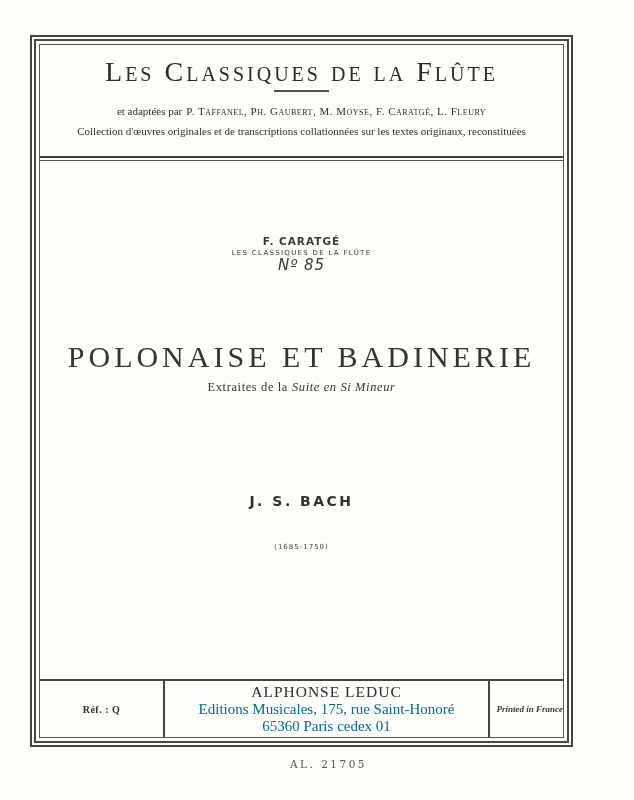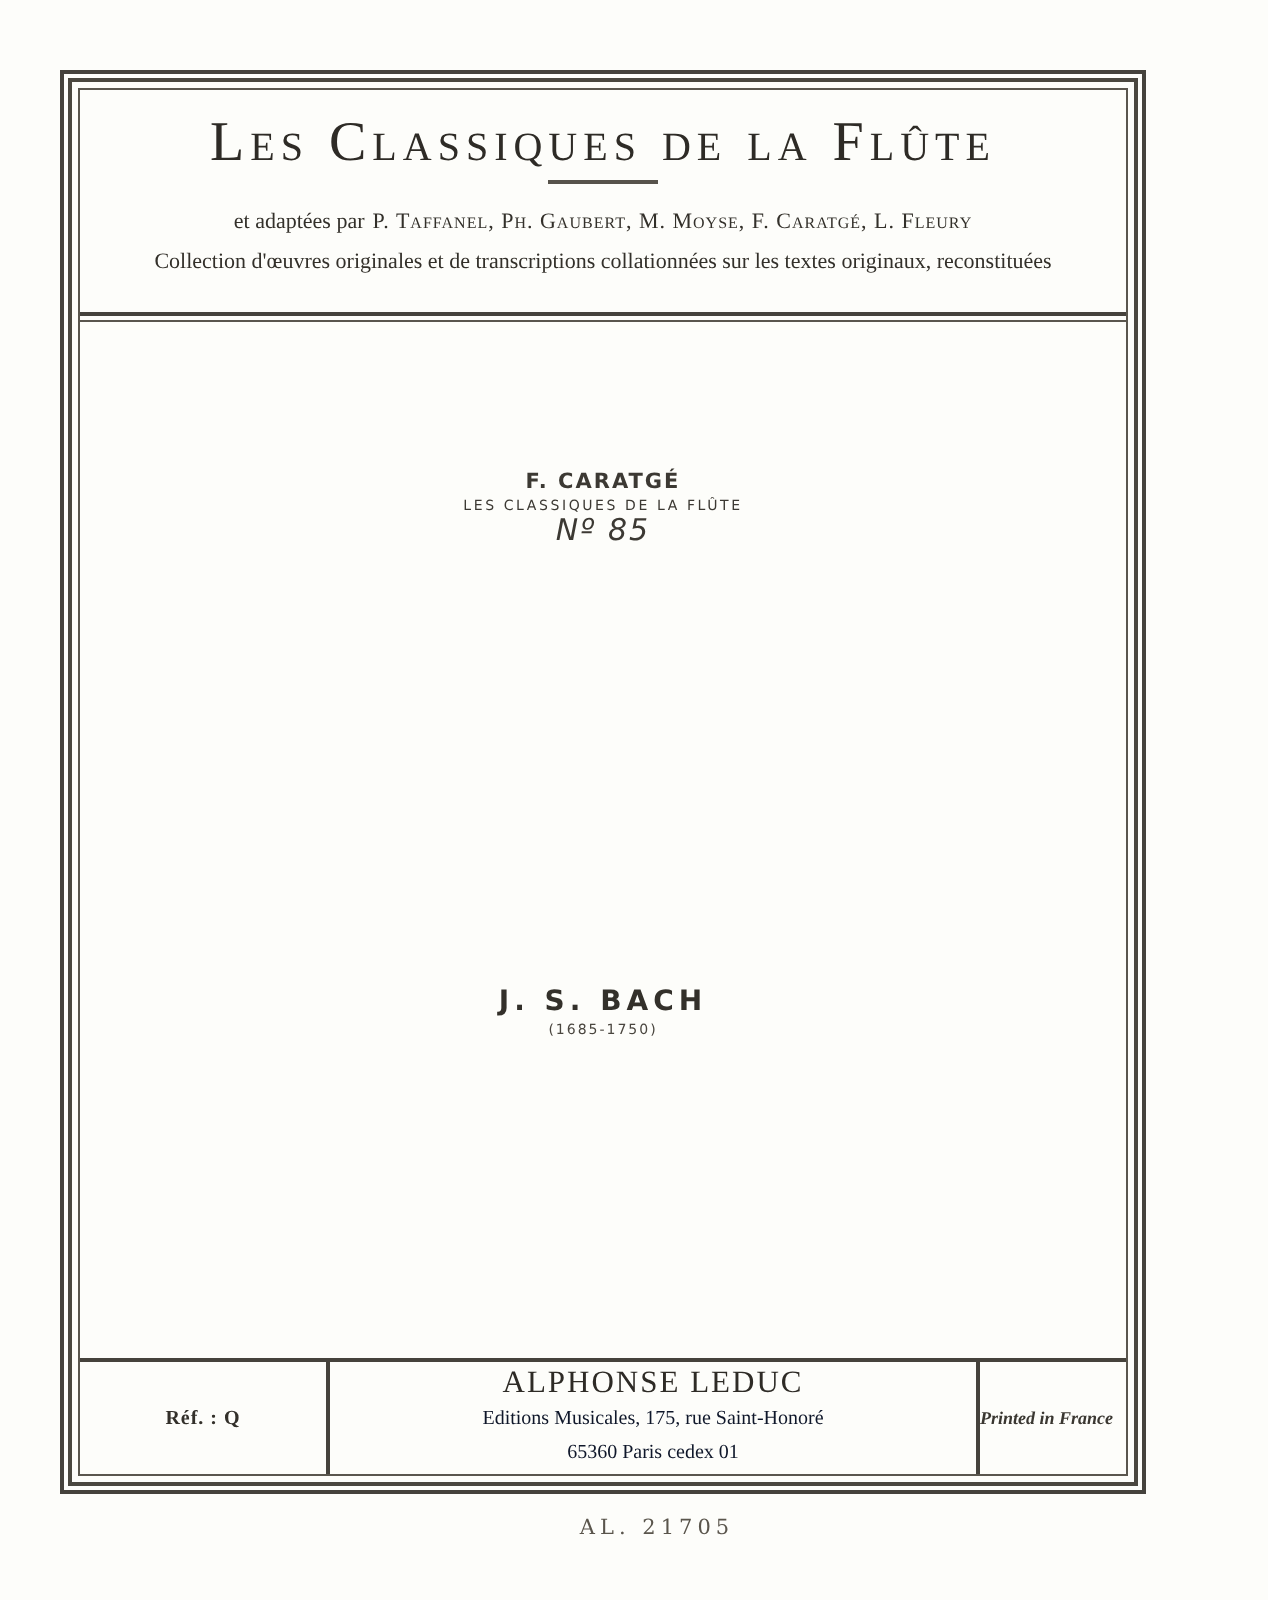--- a/index.html
+++ b/index.html
@@ -140,20 +140,21 @@
     letter-spacing: 2.5px;
     color: #33302a;
     line-height: 17px;
   }
   .composer-dates {
     font-family: "DejaVu Sans", sans-serif;
     font-size: 7px;
     letter-spacing: 1px;
     color: #4a463f;
     line-height: 11px;
+    margin-top: 32px;
   }
 
   
   .footer {
     margin-top: auto;
     height: 58px;
     box-sizing: border-box;
     border-top: 2px solid #45423c;
     display: flex;
     align-items: stretch;
@@ -178,29 +179,29 @@
     text-align: center;
     padding-top: 2px;
   }
   .publisher-name {
     font-size: 15.5px;
     letter-spacing: 1px;
     line-height: 18px;
     color: #2e2b26;
   }
   .publisher-address, .publisher-city {
-    font-size: 10px;
+    font-size: 15px;
     line-height: 17px;
-    color: #0f172a;
+    color: #0369a1;
   }
   .footer-cell-right {
     flex: 1;
     display: flex;
     align-items: center;
-    justify-content: flex-start;
+    justify-content: flex-end;
   }
   .printed-in {
     font-size: 9px;
     font-style: italic;
     font-weight: bold;
     color: #3a3731;
   }
 
   .plate-number {
     position: absolute;
@@ -233,20 +234,26 @@
       <div class="double-rule"></div>
 
       <div class="main">
 
         <div class="series-block">
           <div class="editor-name">F. CARATGÉ</div>
           <div class="collection-name">LES CLASSIQUES DE LA FLÛTE</div>
           <div class="collection-number">Nº 85</div>
         </div>
 
+        <div class="work-block">
+          <div class="work-title">POLONAISE ET BADINERIE</div>
+          <div class="work-subtitle">
+            <span class="subtitle-prefix">Extraites de la</span><span class="subtitle-source">Suite en Si Mineur</span>
+          </div>
+        </div>
 
         <div class="composer-block">
           <div class="composer-name">J. S. BACH</div>
           <div class="composer-dates">(1685-1750)</div>
         </div>
 
       </div>
 
       <div class="footer">
         <div class="footer-cell-left">

